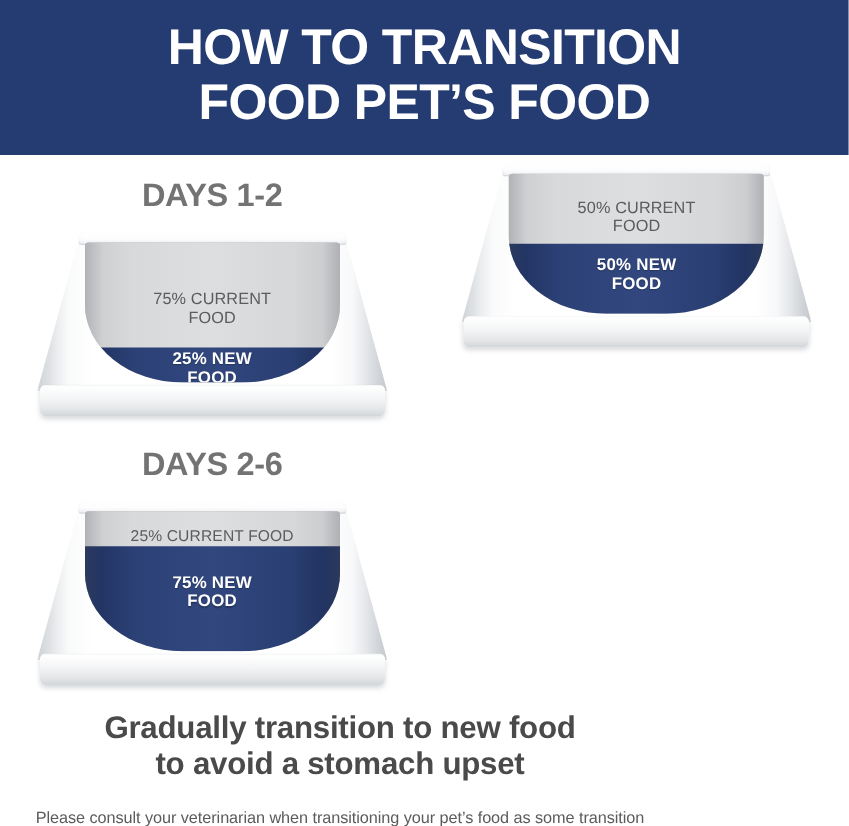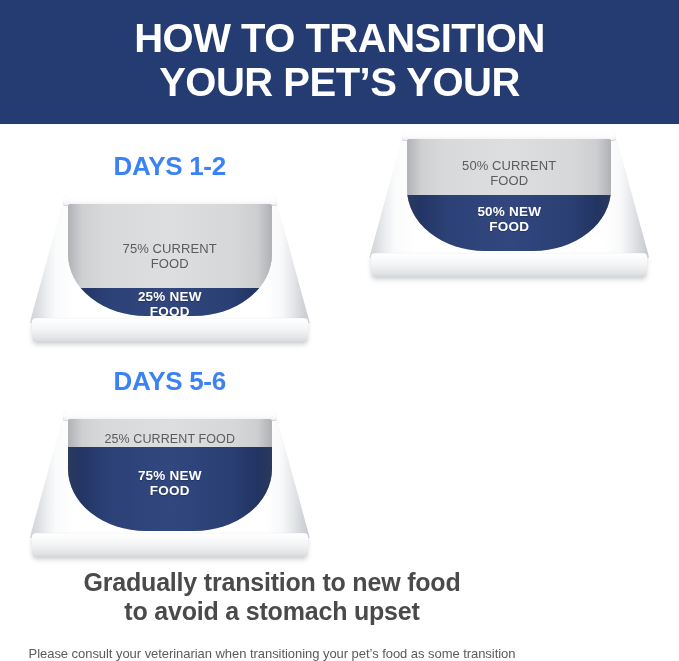--- a/index.html
+++ b/index.html
@@ -48,24 +48,24 @@
     width: 339.5px;
     height: 215px;
     position: relative;
     box-sizing: border-box;
   }
   .step-label {
     text-align: center;
     font-family: "Liberation Sans", sans-serif;
     font-weight: bold;
     font-size: 26px;
-    color: #3b82f6;
+    color: #737373;
     letter-spacing: -0.3px;
     margin: 0;
-    padding-top: 27px;
+    padding-top: 17px;
     height: 38px;
     line-height: 30px;
   }
 
   
   .bowl {
     position: relative;
     width: 280px;
     height: 148px;
     margin: 6px auto 0 auto;
@@ -218,21 +218,21 @@
     margin: 0;
     padding-top: 20px;
     letter-spacing: -0.05px;
   }
 </style>
 </head>
 <body>
 
 <div class="header-band">
   <h1 class="header-title">HOW TO TRANSITION
-YOUR PET’S YOUR</h1>
+FOOD PET’S FOOD</h1>
 </div>
 
 <div class="steps-grid">
 
   <div class="step-cell">
     <div class="step-label">DAYS 1-2</div>
     <div class="bowl">
       <div class="bowl-body"></div>
       <div class="bowl-flank-l"></div>
       <div class="bowl-flank-r"></div>
@@ -269,21 +269,21 @@
 FOOD</div>
         </div>
         <div class="well-shade"></div>
       </div>
       <div class="bowl-base-top"></div>
       <div class="bowl-base"></div>
     </div>
   </div>
 
   <div class="step-cell">
-    <div class="step-label">DAYS 5-6</div>
+    <div class="step-label">DAYS 2-6</div>
     <div class="bowl">
       <div class="bowl-body"></div>
       <div class="bowl-flank-l"></div>
       <div class="bowl-flank-r"></div>
       <div class="bowl-rim"></div>
       <div class="bowl-well">
         <div class="food-current" id="cur3" style="height: 28px;">
           <div class="food-label label-current compact" id="curlbl3" style="top: 12.5px;">25% CURRENT FOOD</div>
         </div>
         <div class="food-new" id="new3" style="height: 84px;">

